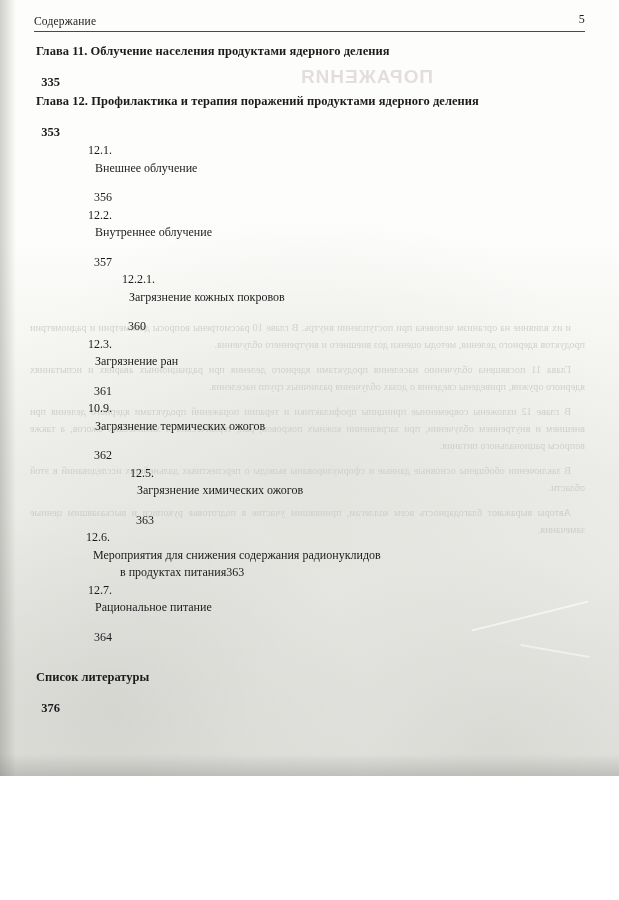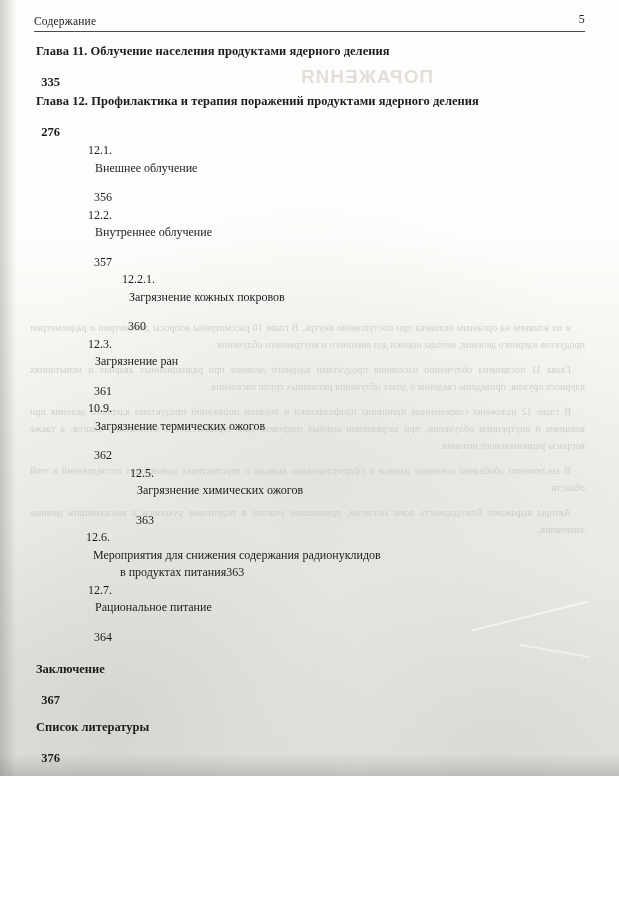--- a/index.html
+++ b/index.html
@@ -193,21 +193,21 @@
 
     <div class="row chapter">
       <span class="lbl">Глава 11. Облучение населения продуктами ядерного деления</span>
       <span class="dots"></span>
       <span class="pg">335</span>
     </div>
 
     <div class="row chapter">
       <span class="lbl">Глава 12. Профилактика и терапия поражений продуктами ядерного деления</span>
       <span class="dots"></span>
-      <span class="pg">276</span>
+      <span class="pg">353</span>
     </div>
 
     <div class="row lvl2">
       <span class="lbl num">12.1.</span>
       <span class="lbl" style="padding-left:7px;">Внешнее облучение</span>
       <span class="dots"></span>
       <span class="pg">356</span>
     </div>
 
     <div class="row lvl2">
@@ -257,25 +257,20 @@
 
     <div class="row lvl2">
       <span class="lbl num">12.7.</span>
       <span class="lbl" style="padding-left:7px;">Рациональное питание</span>
       <span class="dots"></span>
       <span class="pg">364</span>
     </div>
 
     <div class="gap-md"></div>
 
-    <div class="row section-strong">
-      <span class="lbl">Заключение</span>
-      <span class="dots"></span>
-      <span class="pg">367</span>
-    </div>
 
     <div class="gap-sm"></div>
 
     <div class="row section-strong">
       <span class="lbl">Список литературы</span>
       <span class="dots"></span>
       <span class="pg">376</span>
     </div>
 
   </div>

